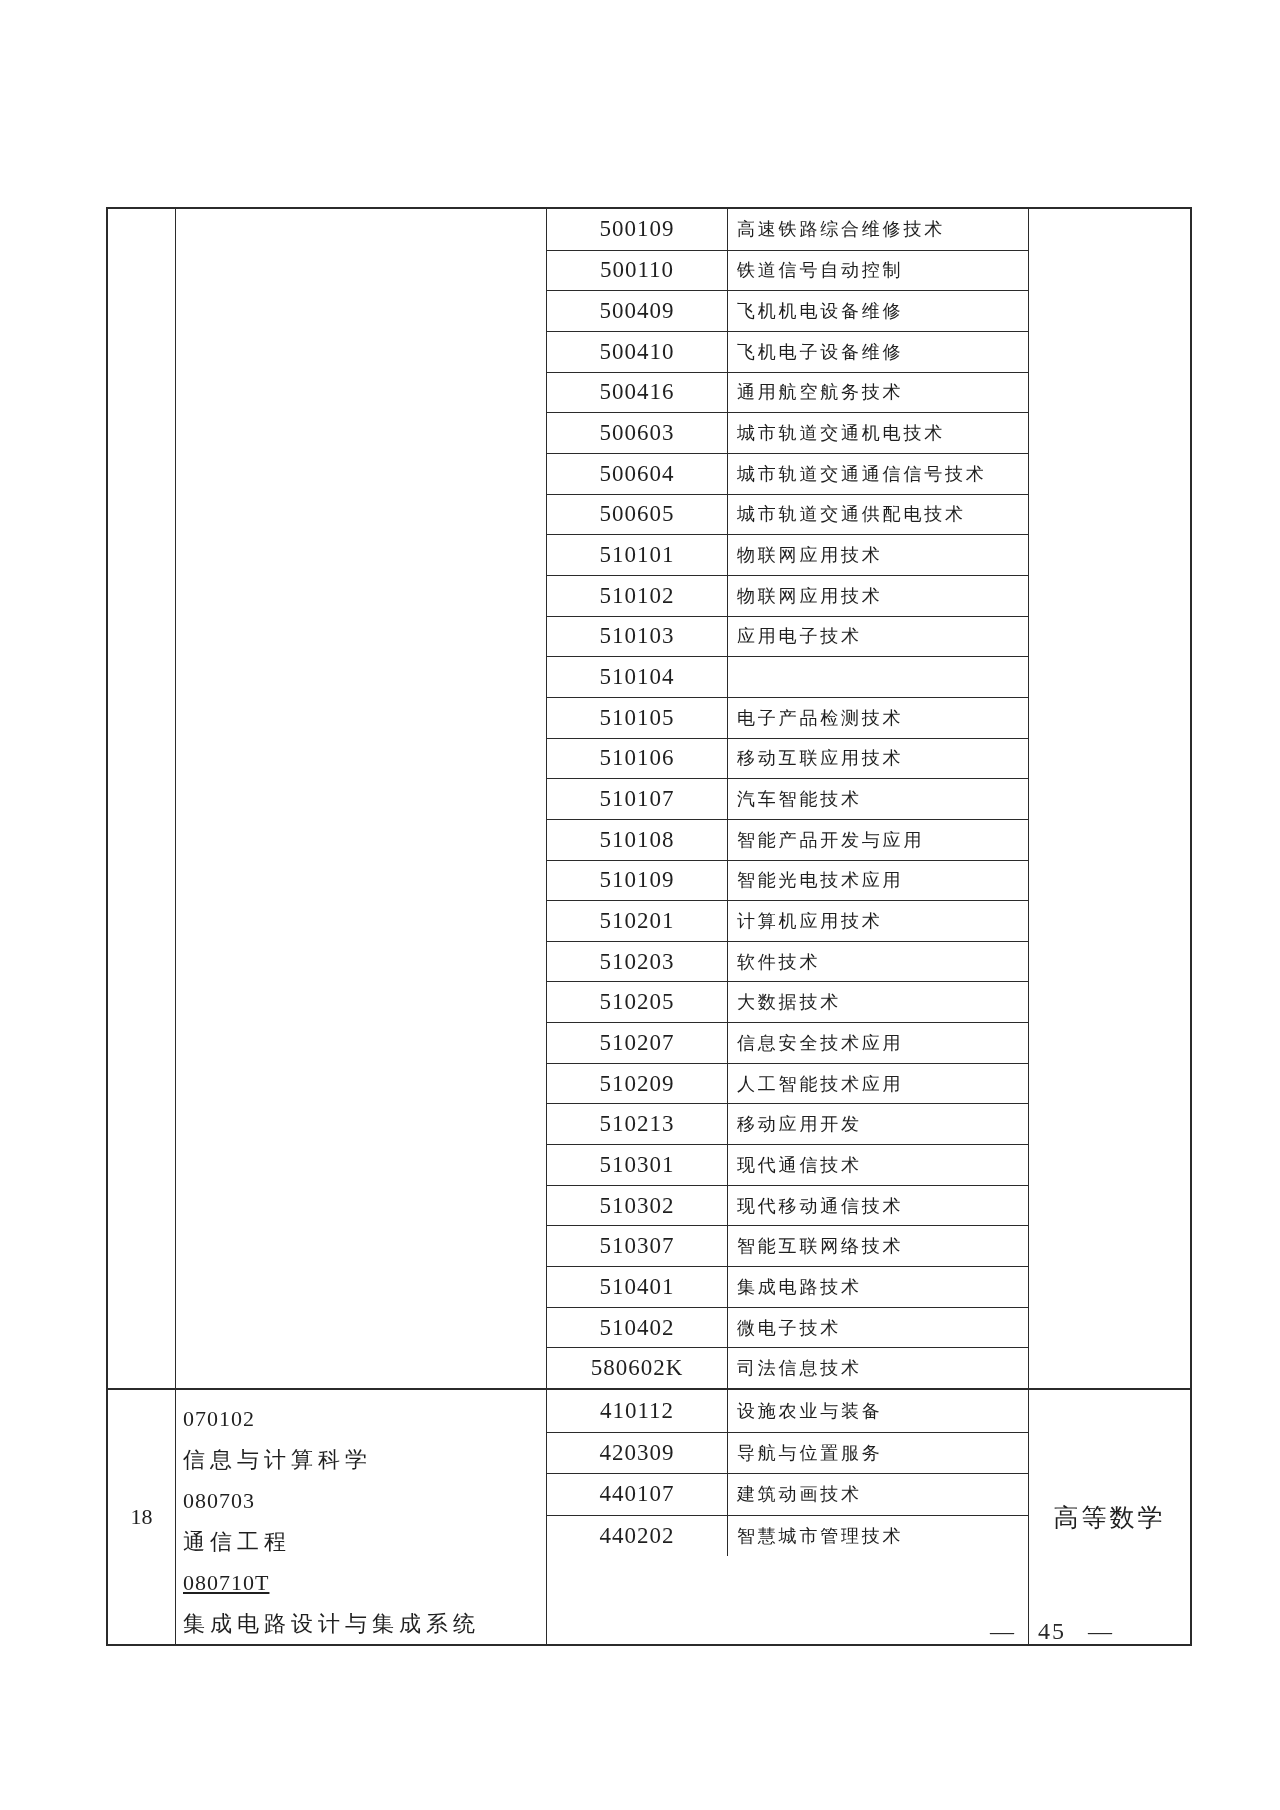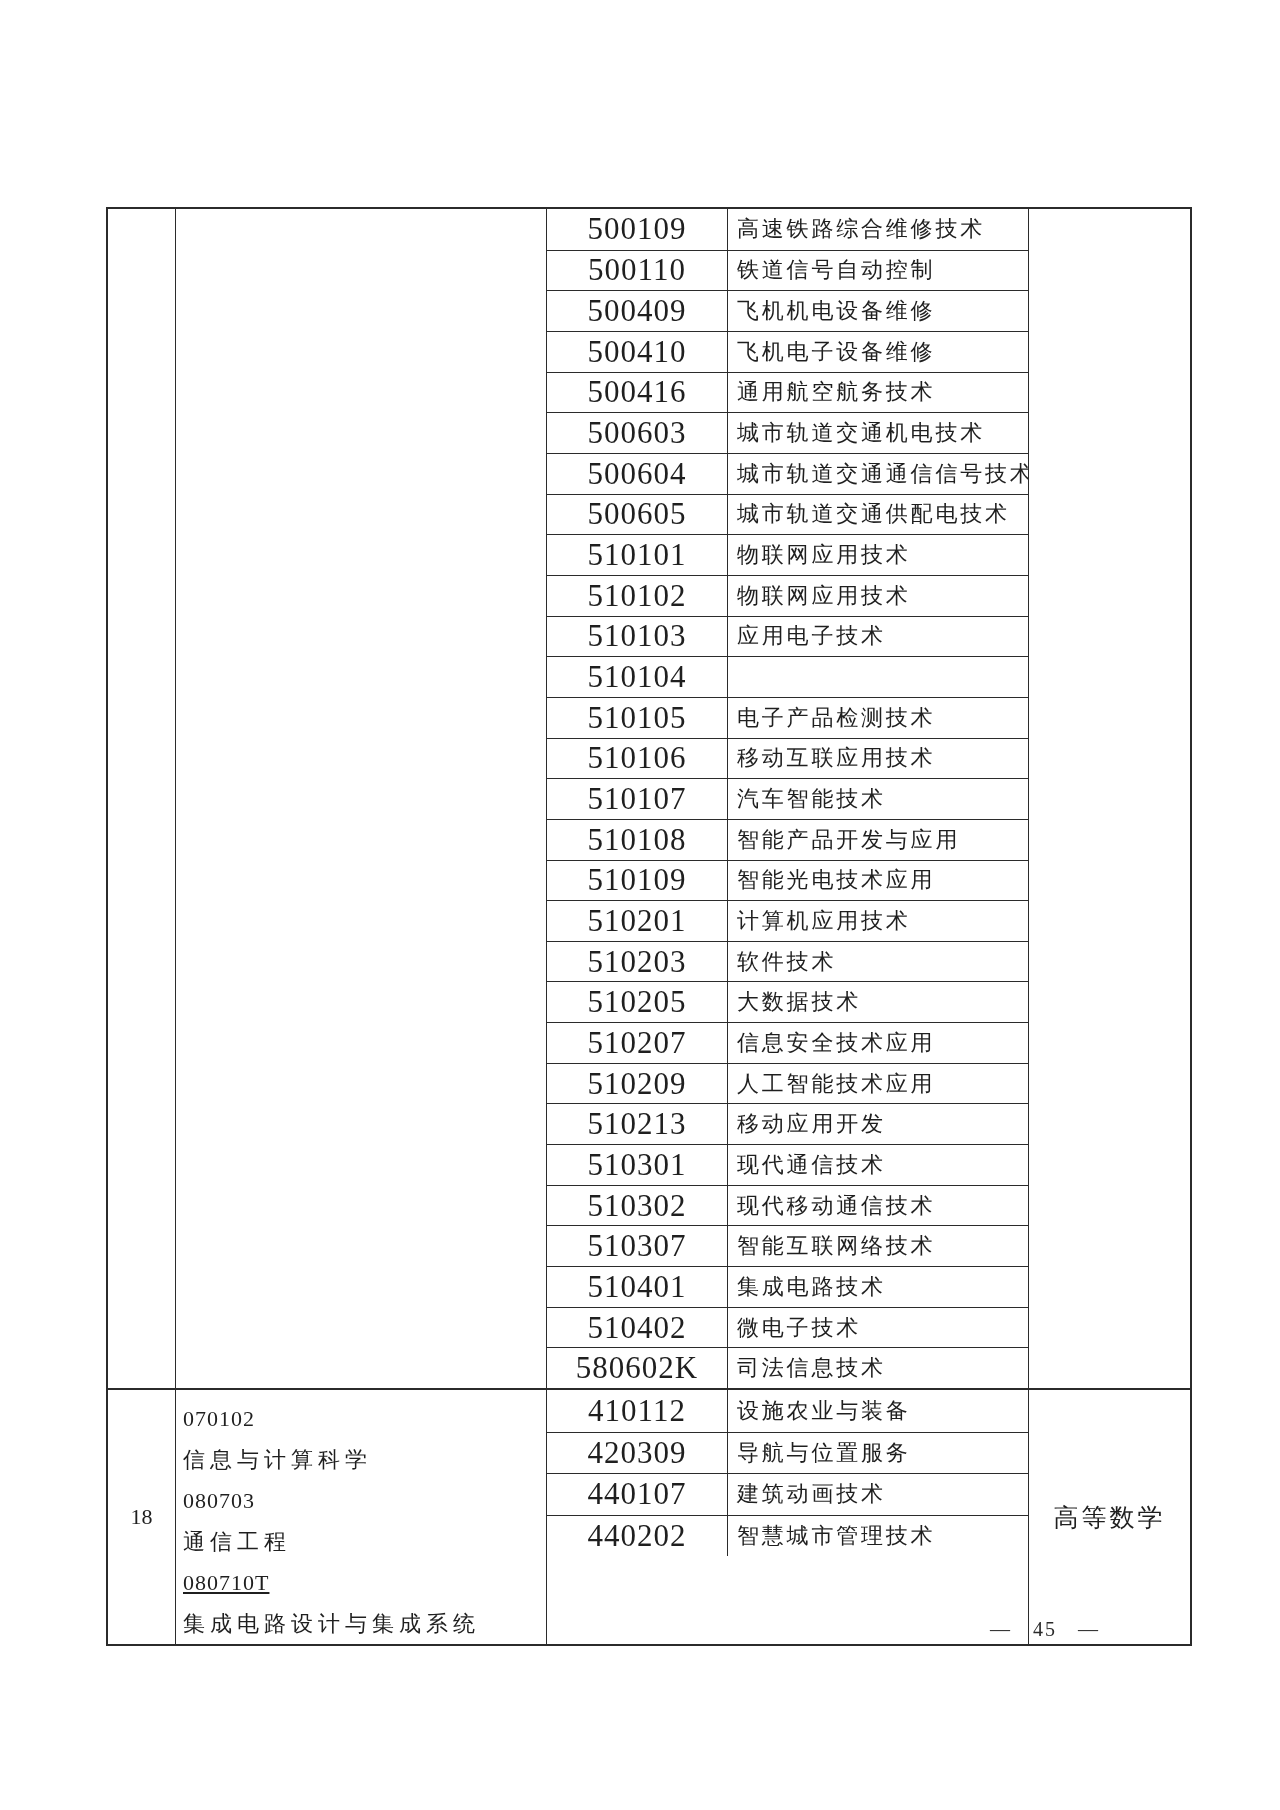--- a/index.html
+++ b/index.html
@@ -38,39 +38,39 @@
   .major-name{letter-spacing:5px;}
   .subtable{width:481px;flex:none;display:flex;flex-direction:column;}
   .subrow{display:flex;align-items:stretch;box-sizing:border-box;}
   .subrow + .subrow{border-top:1px solid #2b2b2b;}
   .section:first-child .subrow{height:40.66px;}
   .section:last-child .subrow{height:41.5px;}
   .code-cell{
     width:181px;flex:none;box-sizing:border-box;
     border-right:1px solid #2b2b2b;
     display:flex;align-items:center;justify-content:center;
-    font-size:31px;letter-spacing:1px;
+    font-size:23px;letter-spacing:1px;
   }
   .name-cell{
     flex:1;
     display:flex;align-items:center;
     padding-left:9px;
-    font-size:22px;letter-spacing:2.8px;
+    font-size:18px;letter-spacing:2.8px;
     white-space:nowrap;overflow:hidden;
   }
   .cell-category{
     flex:1;
     border-left:1px solid #2b2b2b;
     display:flex;align-items:center;justify-content:center;
     font-size:25px;letter-spacing:3px;
   }
   .page-number{
     position:absolute;
     left:990px;top:1618px;
-    font-size:20px;color:#2a2a2a;
+    font-size:24px;color:#2a2a2a;
     letter-spacing:2px;word-spacing:14px;
     white-space:pre;
   }
 </style>
 </head>
 <body>
 
 <div class="page">
   <div class="doc-table" id="doc-table">
       <div class="section">

